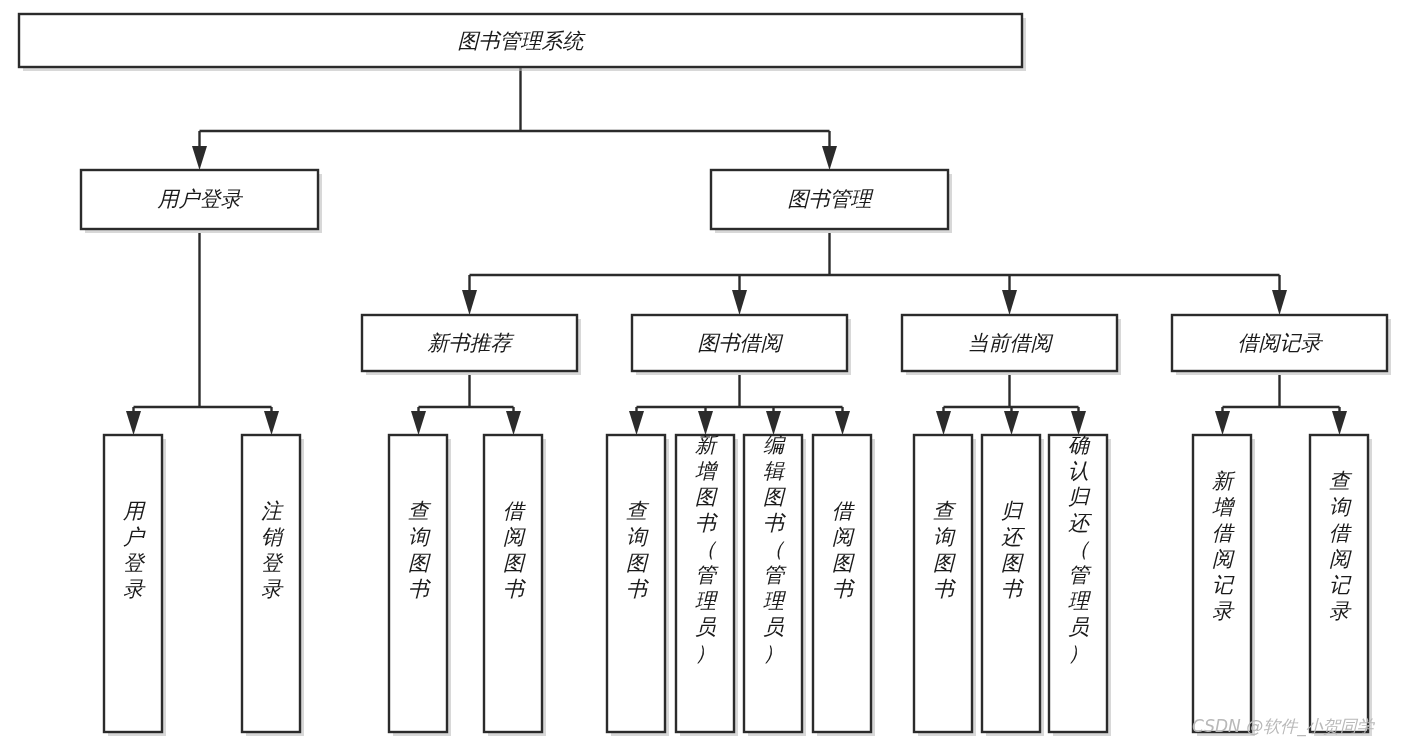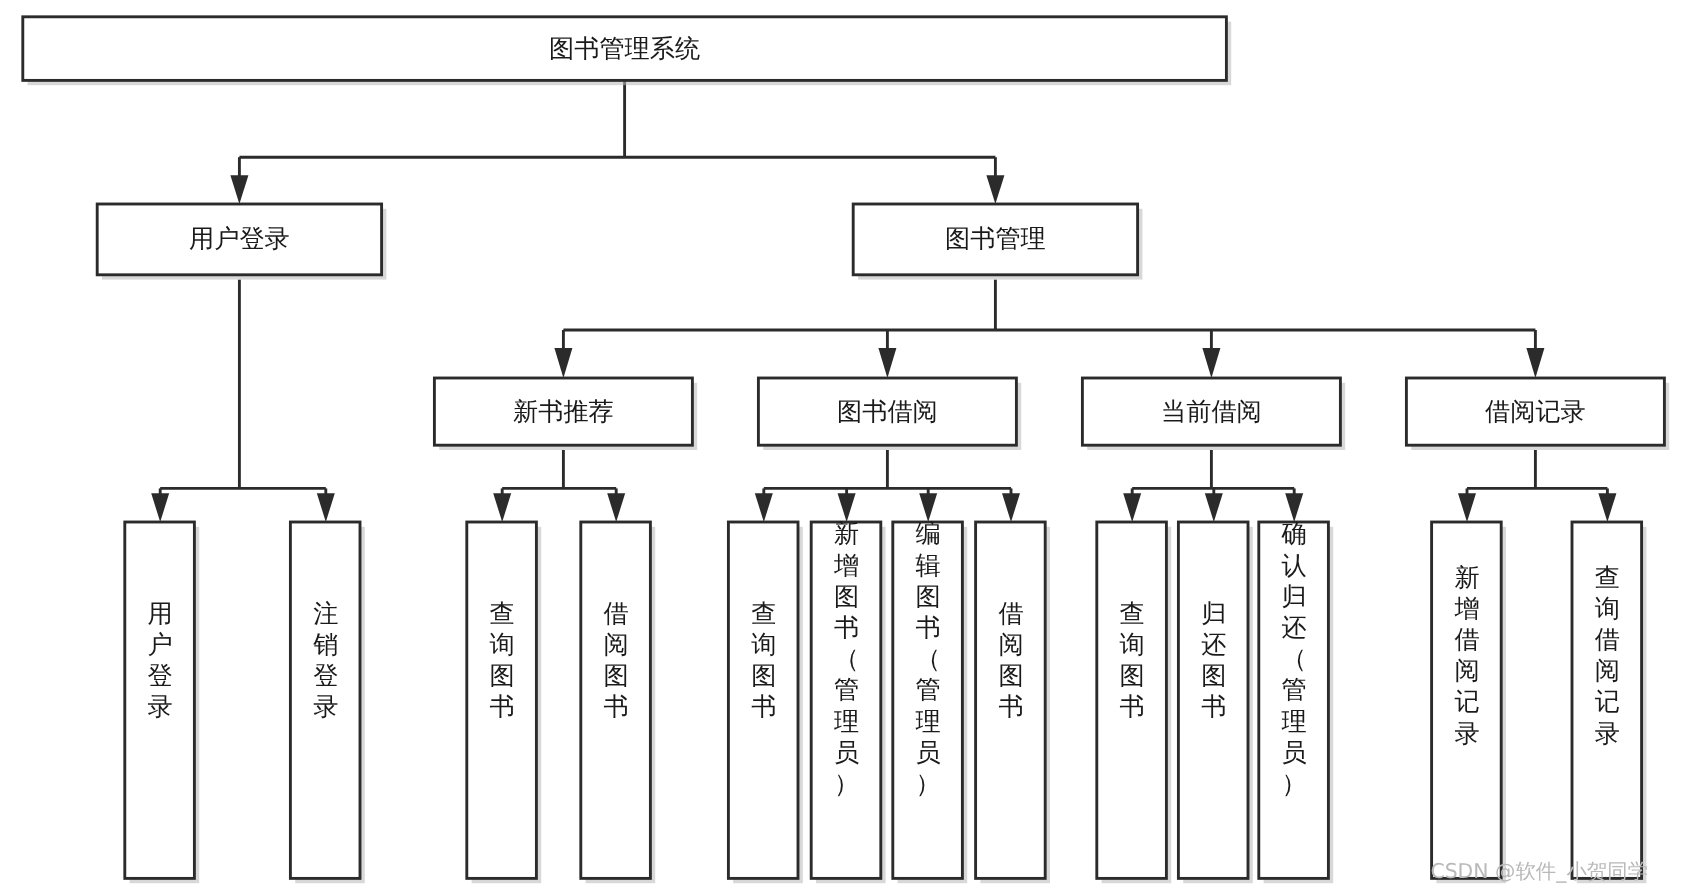--- a/index.html
+++ b/index.html
@@ -10,20 +10,21 @@
   }
   body {
     font-family: "DejaVu Sans", "Liberation Sans", sans-serif;
   }
   #diagram-root {
     position: relative;
     width: 1405px;
     height: 747px;
     background: #ffffff;
     overflow: hidden;
+    font-style: italic;
   }
   svg#diagram-svg {
     position: absolute;
     left: 0;
     top: 0;
     width: 1405px;
     height: 747px;
     display: block;
   }
   .node-box {

